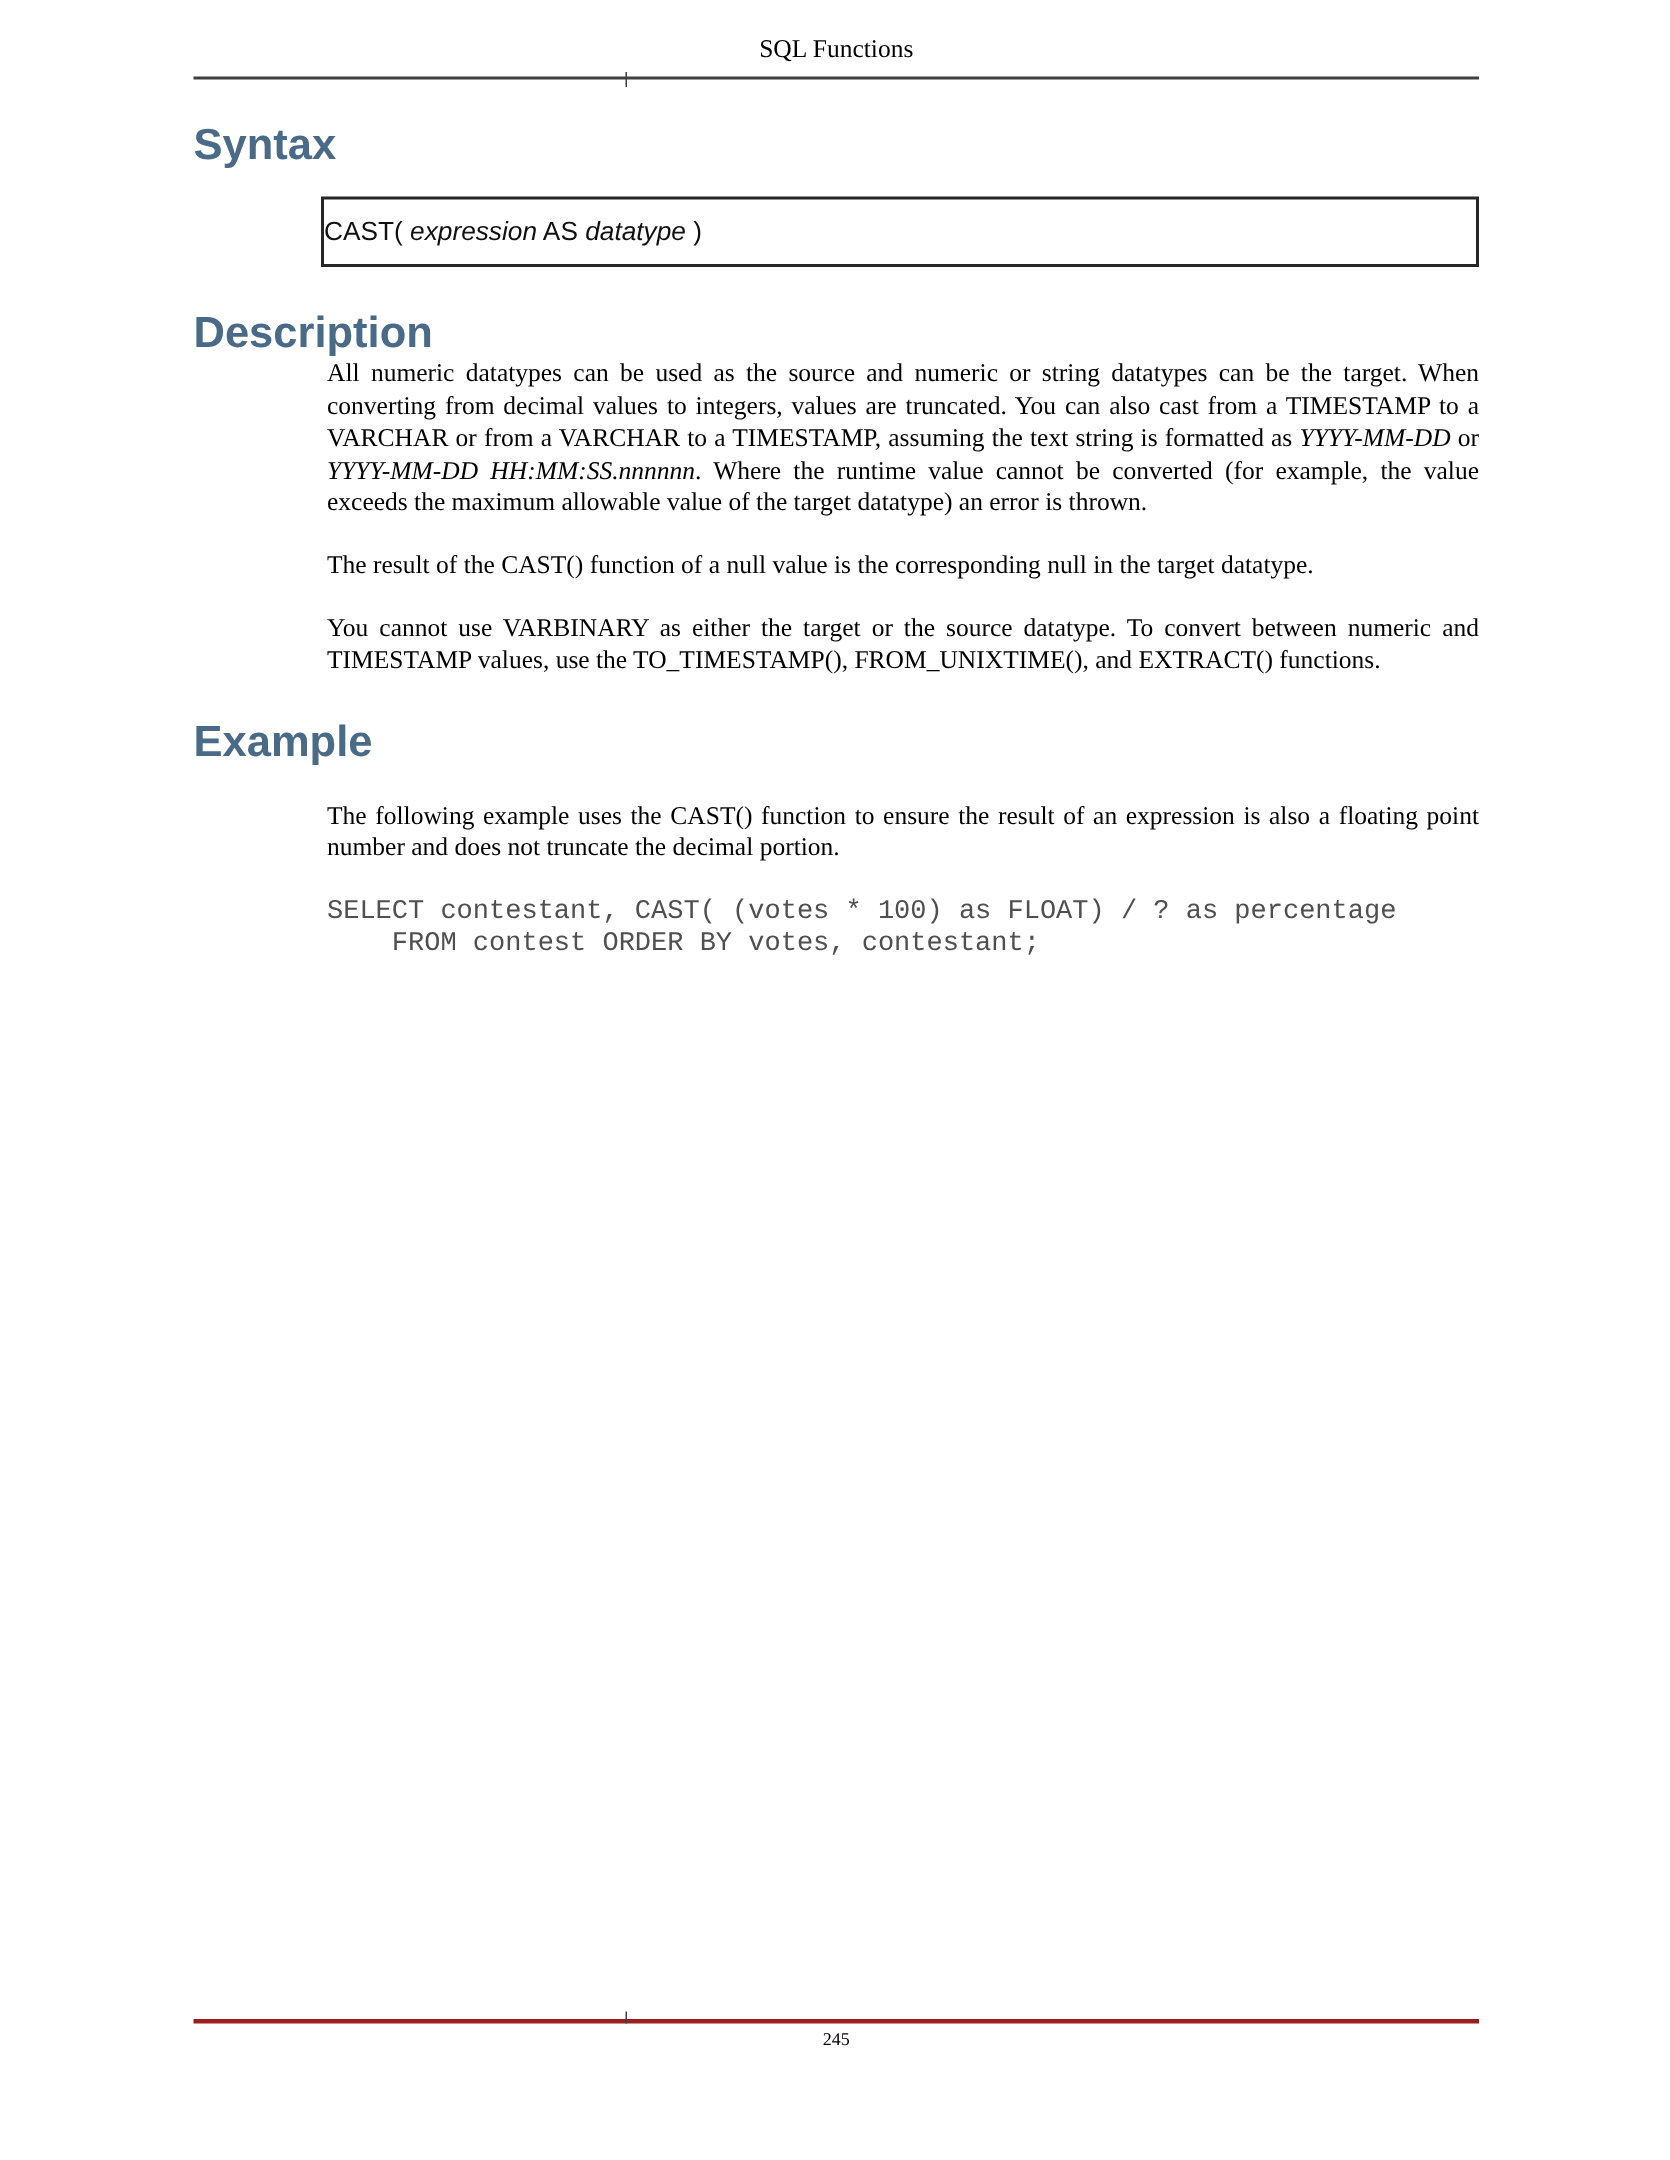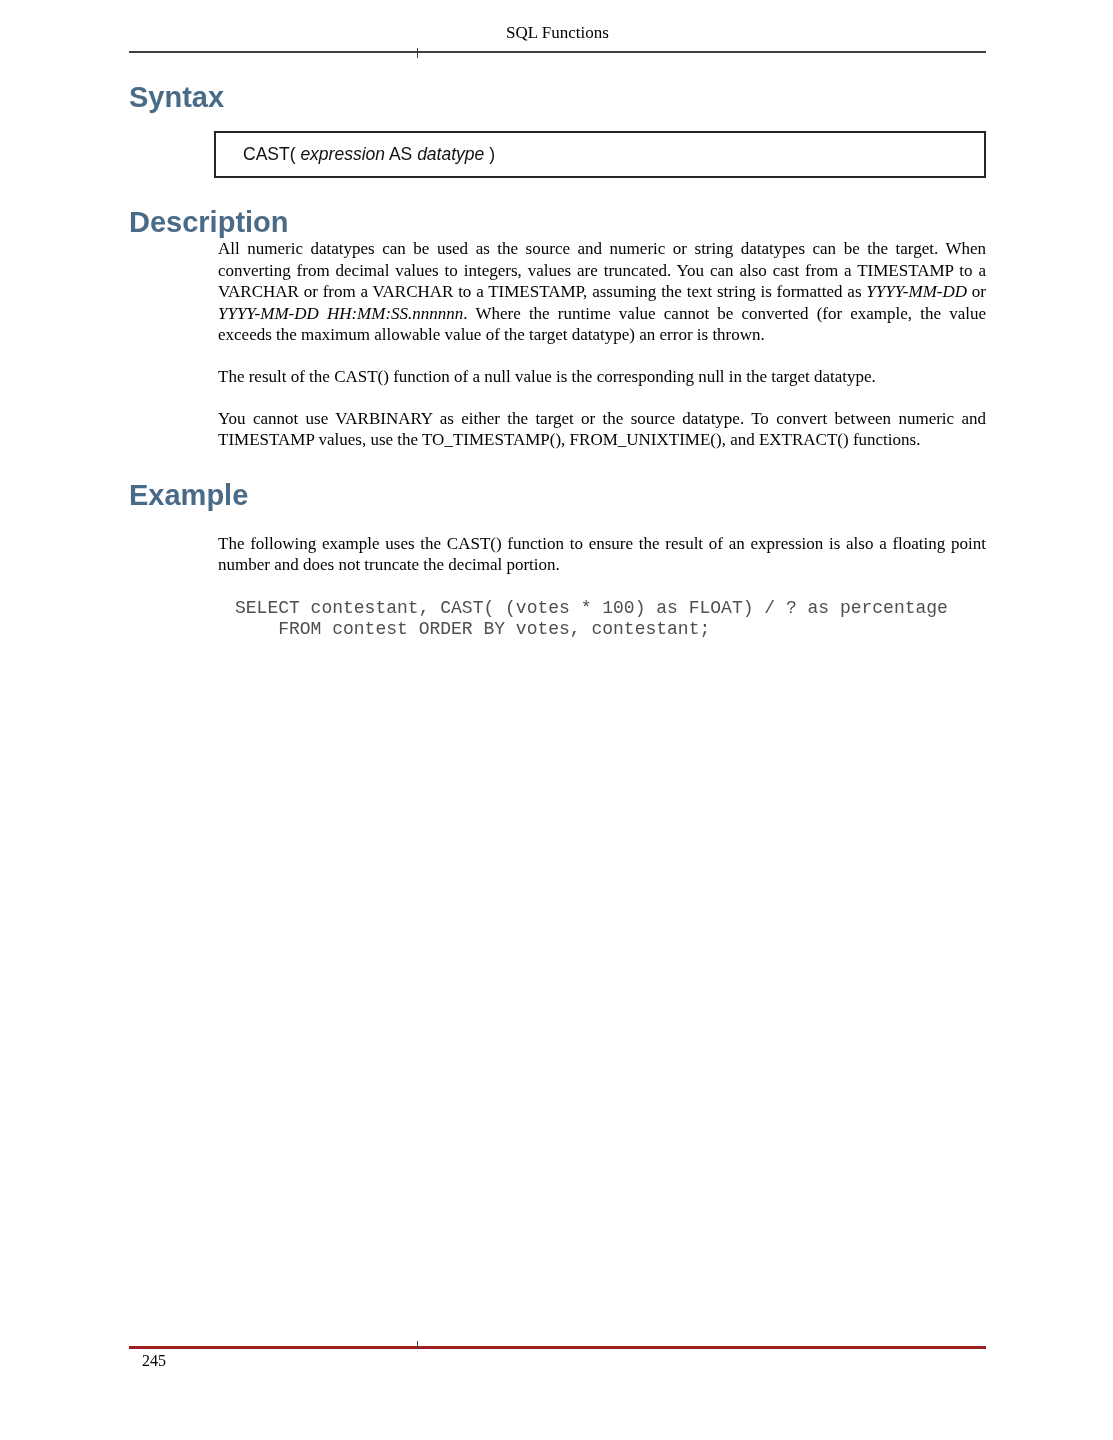--- a/index.html
+++ b/index.html
@@ -59,21 +59,21 @@
     margin: 28px 0 0 0;
     font-family: "Liberation Sans", sans-serif;
     font-weight: 700;
     font-size: 29px;
     line-height: 32px;
     color: #4a6b88;
   }
   .syntax-box {
     margin: 18px 0 0 85px;
     border: 2px solid #262626;
-    padding: 11px 27px;
+    padding: 11px 0;
     font-family: "Liberation Sans", sans-serif;
     font-size: 17.5px;
     color: #111;
   }
   .syntax-box .it { font-style: italic; }
   .body-para {
     margin: 0 0 20px 89px;
     font-size: 17px;
     line-height: 21.6px;
     text-align: justify;
@@ -81,45 +81,45 @@
   .body-para.first { margin-top: 22px; }
   .body-para .it { font-style: italic; }
   .example-intro { margin-bottom: 0; }
   .code-block {
     margin: 22px 0 0 89px;
     font-family: "Liberation Mono", "DejaVu Sans Mono", monospace;
     font-size: 18px;
     line-height: 21.5px;
     color: #4f4f4f;
   }
-  .code-line { white-space: pre; margin-left: 17px; }
+  .code-line { white-space: pre; }
   
   .footer-rule {
     position: absolute;
     left: 129px;
     width: 857px;
     top: 1346px;
     border-top: 3px solid #9b1f1f;
     height: 0;
   }
   .footer-tick {
     position: absolute;
     left: 288px;
     top: -8px;
     width: 1px;
     height: 8px;
     background: #404040;
   }
   .page-number {
     position: absolute;
-    left: 142px;
+    left: 129px;
     width: 857px;
     top: 1352px;
-    text-align: left;
-    font-size: 16px;
+    text-align: center;
+    font-size: 12px;
     color: #000;
   }
 </style>
 </head>
 <body>
 
 <div class="page">
   <div class="content">
 
     <div class="running-header">SQL Functions</div>

